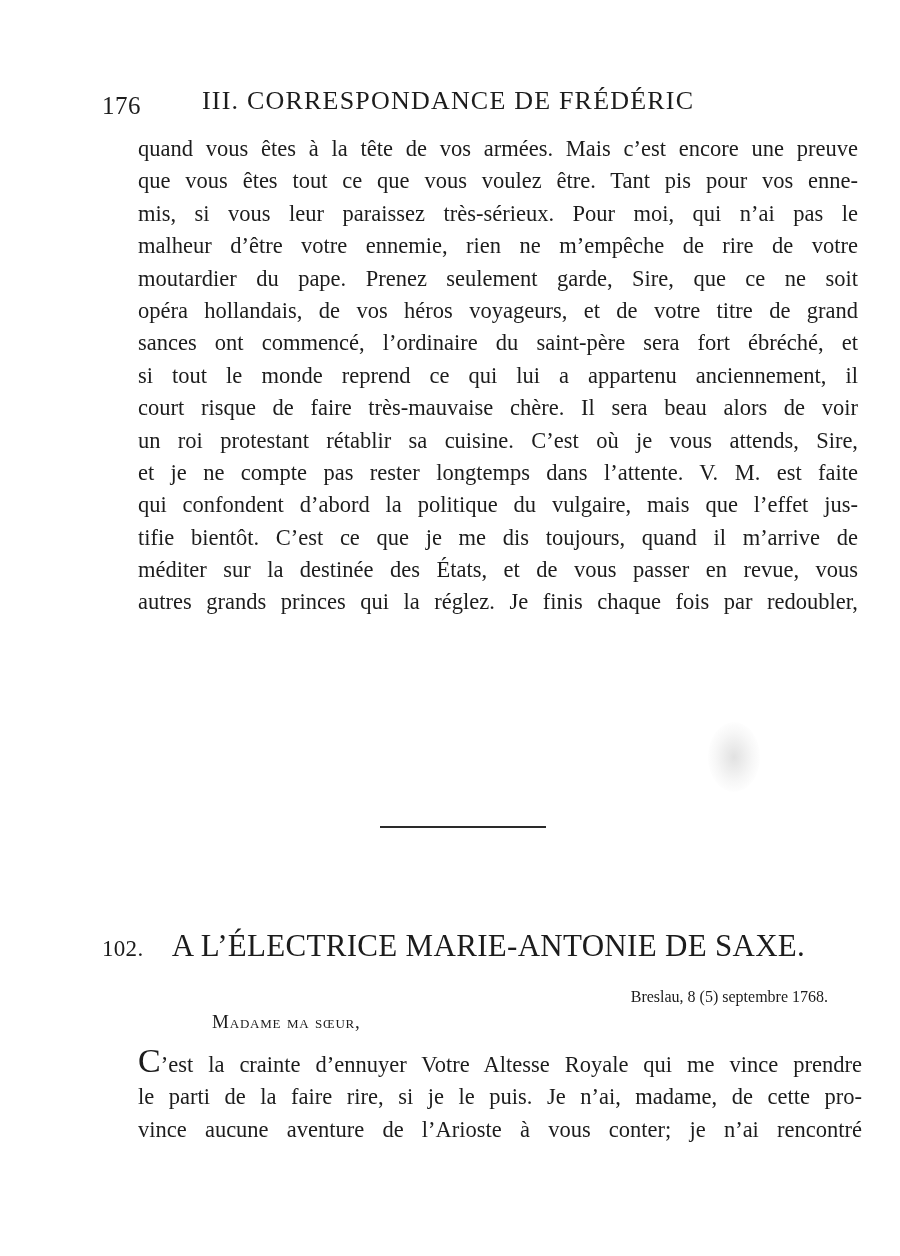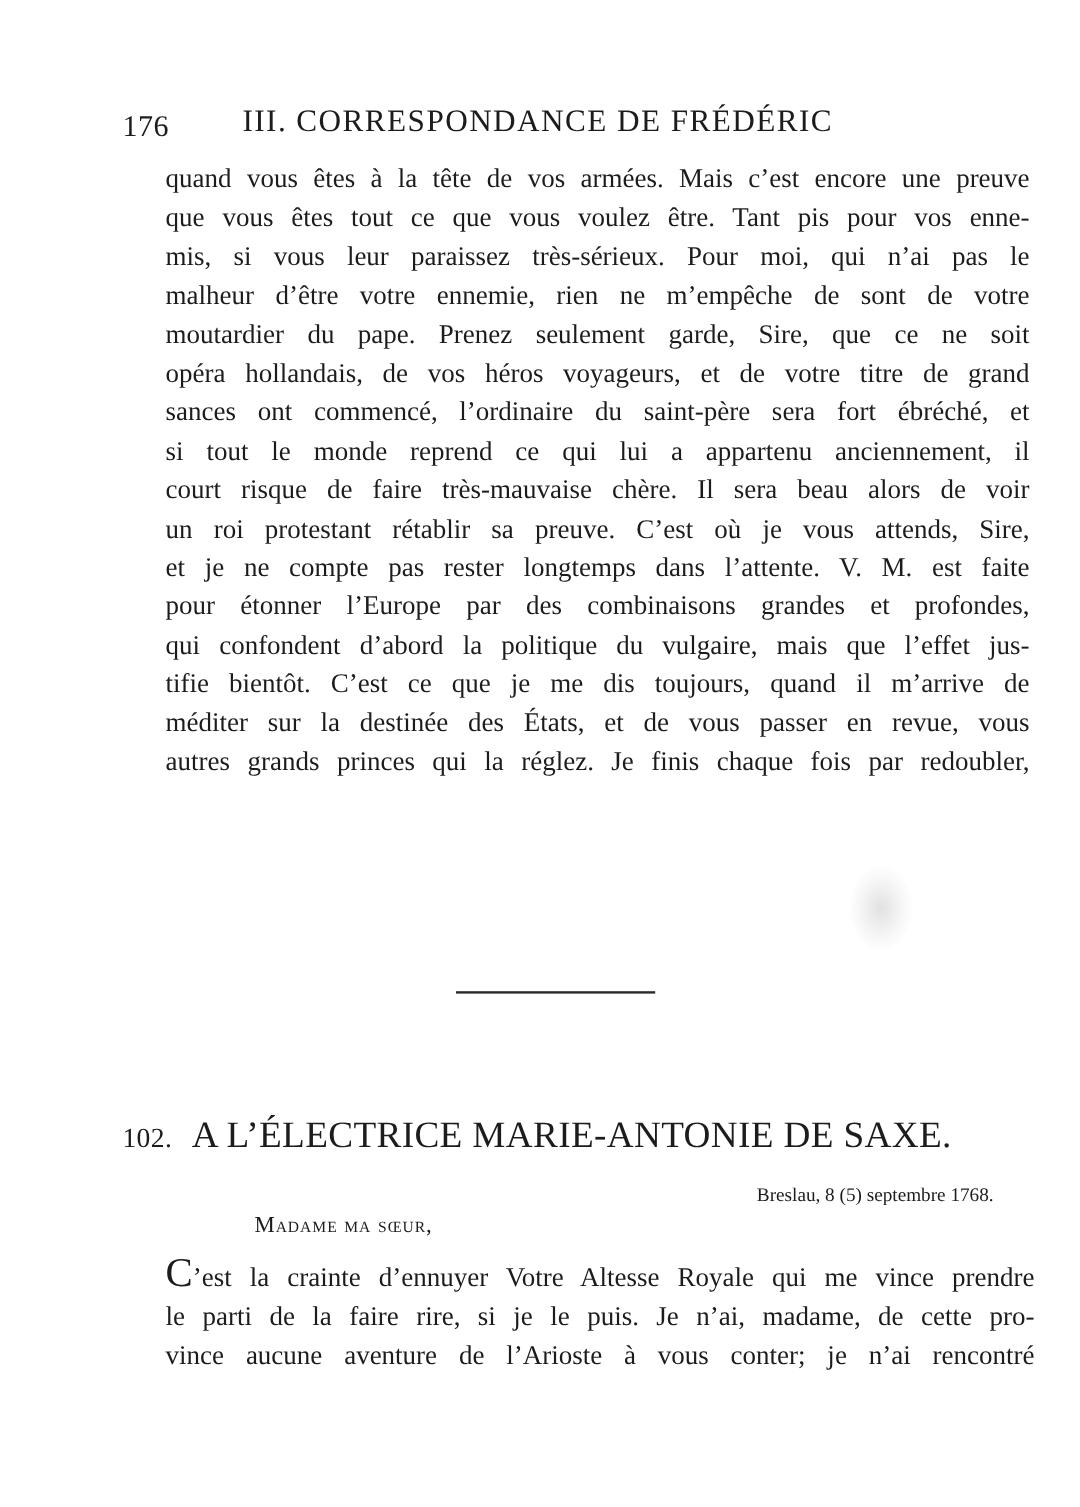--- a/index.html
+++ b/index.html
@@ -75,21 +75,21 @@
       left: 102px;
       top: 928px;
       width: 728px;
       white-space: nowrap;
       font-size: 31px;
       letter-spacing: 0.3px;
     }
     .letter-heading .num {
       font-size: 23px;
       font-variant: small-caps;
-      margin-right: 10px;
+      margin-right: 22px;
     }
     .dateline {
       position: absolute;
       right: 72px;
       top: 988px;
       font-size: 16px;
       white-space: nowrap;
       margin-left: 31px;
     }
     .salutation {
@@ -123,29 +123,28 @@
 
   <div class="running-head">
     <span class="page-num">176</span>
     <span class="head-title">III. CORRESPONDANCE DE FRÉDÉRIC</span>
   </div>
 
   <div class="body-text letter1">
     <span class="line">quand vous êtes à la tête de vos armées. Mais c’est encore une preuve</span>
     <span class="line">que vous êtes tout ce que vous voulez être. Tant pis pour vos enne-</span>
     <span class="line">mis, si vous leur paraissez très-sérieux. Pour moi, qui n’ai pas le</span>
-    <span class="line">malheur d’être votre ennemie, rien ne m’empêche de sont de votre</span>
+    <span class="line">malheur d’être votre ennemie, rien ne m’empêche de rire de votre</span>
     <span class="line">moutardier du pape. Prenez seulement garde, Sire, que ce ne soit</span>
     <span class="line">opéra hollandais, de vos héros voyageurs, et de votre titre de grand</span>
     <span class="line">sances ont commencé, l’ordinaire du saint-père sera fort ébréché, et</span>
     <span class="line">si tout le monde reprend ce qui lui a appartenu anciennement, il</span>
     <span class="line">court risque de faire très-mauvaise chère. Il sera beau alors de voir</span>
-    <span class="line">un roi protestant rétablir sa preuve. C’est où je vous attends, Sire,</span>
+    <span class="line">un roi protestant rétablir sa cuisine. C’est où je vous attends, Sire,</span>
     <span class="line">et je ne compte pas rester longtemps dans l’attente. V. M. est faite</span>
-    <span class="line">pour étonner l’Europe par des combinaisons grandes et profondes,</span>
     <span class="line">qui confondent d’abord la politique du vulgaire, mais que l’effet jus-</span>
     <span class="line">tifie bientôt. C’est ce que je me dis toujours, quand il m’arrive de</span>
     <span class="line">méditer sur la destinée des États, et de vous passer en revue, vous</span>
     <span class="line">autres grands princes qui la réglez. Je finis chaque fois par redoubler,</span>
   </div>
 
   <div class="smudge"></div>
 
   <div class="rule"></div>
 

